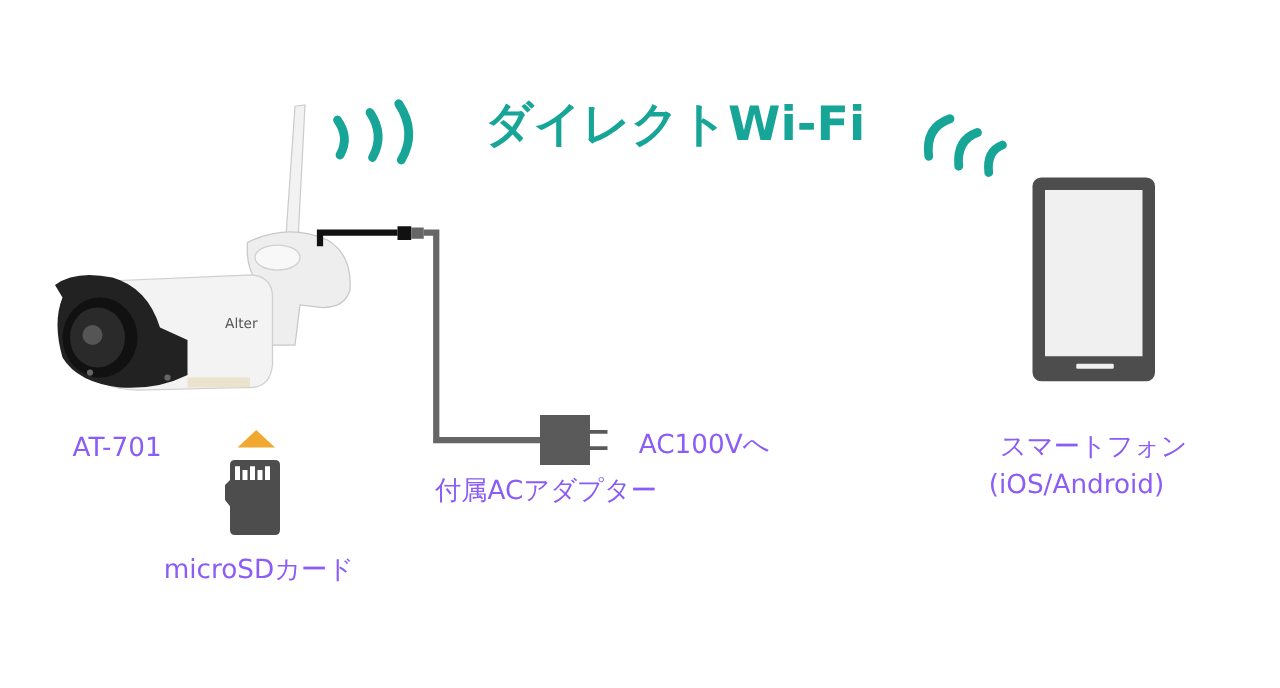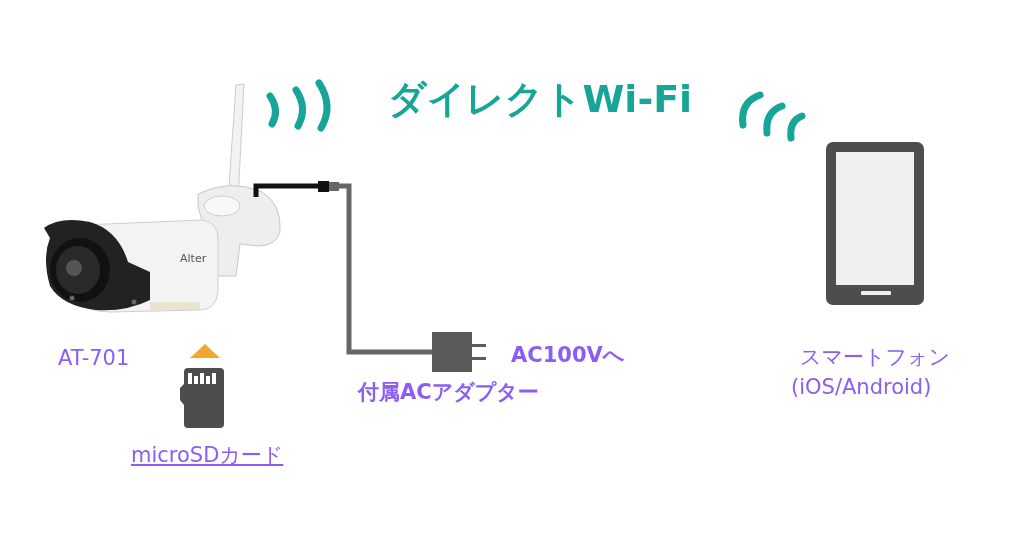--- a/index.html
+++ b/index.html
@@ -74,17 +74,17 @@
   <g>
     <rect x="826" y="142" width="98" height="163" rx="7" fill="#4d4d4d"></rect>
     <rect x="836" y="152" width="78" height="133" fill="#f0f0f0"></rect>
     <rect x="861" y="291" width="30" height="4" rx="1" fill="#f0f0f0"></rect>
   </g>
 </svg>
 
 <div class="abs title">ダイレクトWi-Fi</div>
 
 <div class="abs lbl" style="left:58px; top:346px;">AT-701</div>
-<div class="abs lbl" style="left:131px; top:441px;text-decoration:underline;">microSDカード</div>
-<div class="abs lbl" style="left:358px; top:378px;font-weight:bold;">付属ACアダプター</div>
-<div class="abs lbl" style="left:511px; top:341px;font-weight:bold;">AC100Vへ</div>
+<div class="abs lbl" style="left:131px; top:441px;">microSDカード</div>
+<div class="abs lbl" style="left:348px; top:378px;">付属ACアダプター</div>
+<div class="abs lbl" style="left:511px; top:341px;">AC100Vへ</div>
 <div class="abs lbl" style="left:800px; top:343px;font-family:Liberation Serif, serif;">スマートフォン</div>
 <div class="abs lbl" style="left:791px; top:375px;">(iOS/Android)</div>
 
 </body></html>

